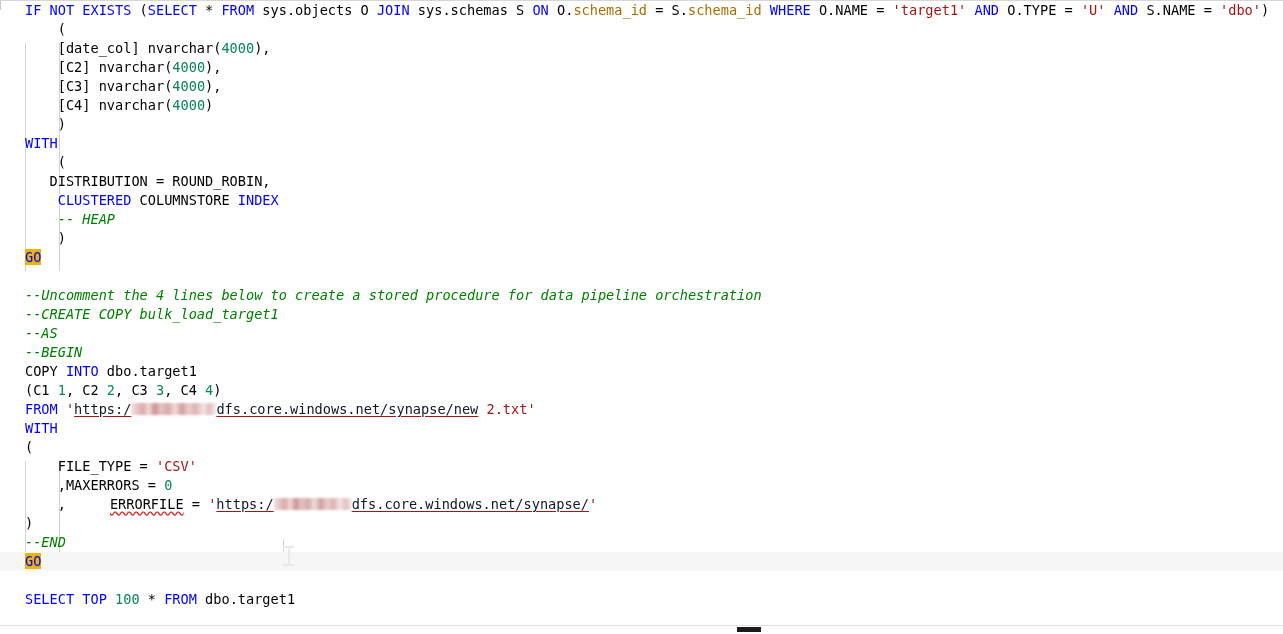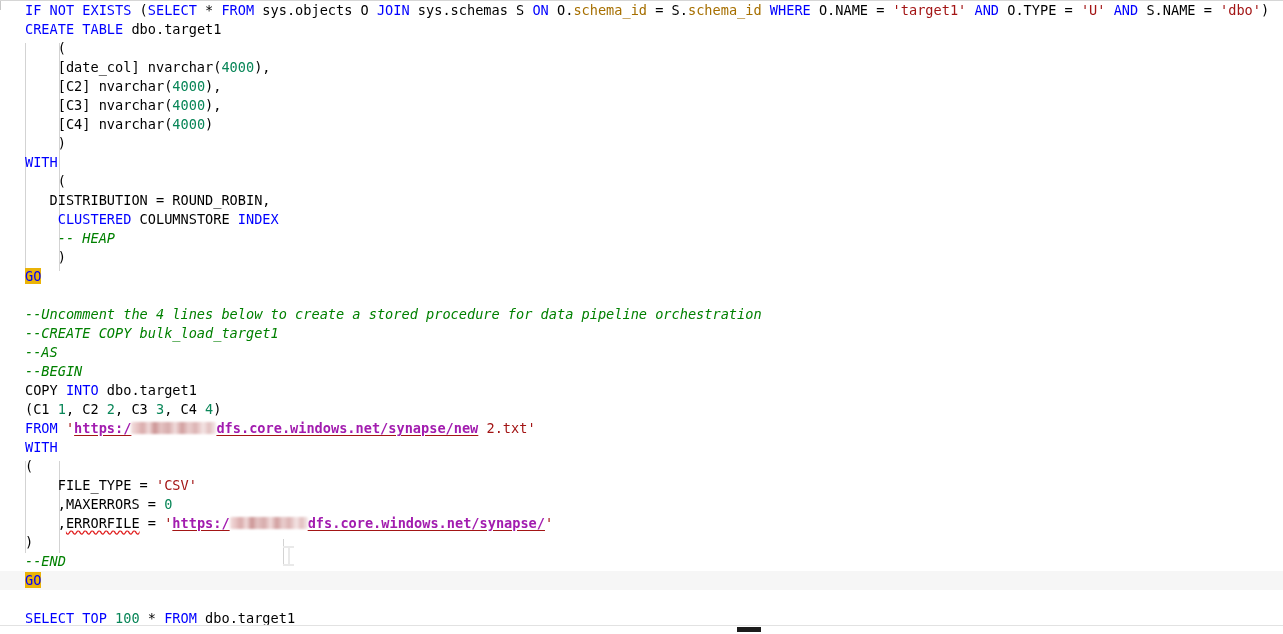--- a/index.html
+++ b/index.html
@@ -71,25 +71,24 @@
   .cmt     { color: #008000; font-style: italic; }
   .fnc     { color: #a66f00; }
   .plain   { color: #000000; }
 
   .hl-go {
     background: #eab308;
   }
 
   
   .urlink {
-    color: #a21caf;
+    color: #0f172a;
     text-decoration: underline;
     text-underline-offset: 2px;
     text-decoration-color: #a31515;
-    font-weight: bold;
   }
 
   
   .redact {
     display: inline-block;
     vertical-align: middle;
     position: relative;
     top: -1px;
     height: 12px;
     border-radius: 1px;
@@ -101,20 +100,21 @@
         #e0bdbd 92%, #f6ecec 100%);
     filter: blur(1.1px);
     opacity: .95;
   }
 
   .squiggle {
     
     text-decoration: underline wavy #e01b1b;
     text-decoration-skip-ink: none;
     text-underline-offset: 2px;
+    margin-left: 44px;
   }
 
   
   .mouse-ibeam {
     position: absolute;
     width: 11px;
     height: 20px;
     pointer-events: none;
   }
   .mouse-ibeam::before,
@@ -167,21 +167,20 @@
   <div id="guides">
       <div class="indent-guide" style="left: 59px; top: 42px; height: 228px;"></div>
       <div class="indent-guide" style="left: 25px; top: 42px; height: 228px;"></div>
       <div class="indent-guide" style="left: 25px; top: 460px; height: 92px;"></div>
       <div class="indent-guide" style="left: 59px; top: 460px; height: 92px;"></div>
       <div class="indent-guide" style="left: 283px; top: 538px; height: 26px;"></div>
     </div>
 
   <div class="code" id="code">
       <div class="line"><span class="kw">IF NOT EXISTS </span><span class="plain">(</span><span class="kw">SELECT </span><span class="plain">* </span><span class="kw">FROM </span><span class="plain">sys.objects O </span><span class="kw">JOIN </span><span class="plain">sys.schemas S </span><span class="kw">ON </span><span class="plain">O.</span><span class="fnc">schema_id</span><span class="plain"> = S.</span><span class="fnc">schema_id</span><span class="plain"> </span><span class="kw">WHERE </span><span class="plain">O.NAME = </span><span class="str">'target1'</span><span class="plain"> </span><span class="kw">AND </span><span class="plain">O.TYPE = </span><span class="str">'U'</span><span class="plain"> </span><span class="kw">AND </span><span class="plain">S.NAME = </span><span class="str">'dbo'</span><span class="plain">)</span></div>
-      <div class="line"><span class="kw">CREATE TABLE </span><span class="plain">dbo.target1</span></div>
       <div class="line"><span class="plain">    (</span></div>
       <div class="line"><span class="plain">    [date_col] nvarchar(</span><span class="num">4000</span><span class="plain">),</span></div>
       <div class="line"><span class="plain">    [C2] nvarchar(</span><span class="num">4000</span><span class="plain">),</span></div>
       <div class="line"><span class="plain">    [C3] nvarchar(</span><span class="num">4000</span><span class="plain">),</span></div>
       <div class="line"><span class="plain">    [C4] nvarchar(</span><span class="num">4000</span><span class="plain">)</span></div>
       <div class="line"><span class="plain">    )</span></div>
       <div class="line"><span class="kw">WITH</span></div>
       <div class="line"><span class="plain">    (</span></div>
       <div class="line"><span class="plain">   DISTRIBUTION = ROUND_ROBIN,</span></div>
       <div class="line"><span class="plain">    </span><span class="kw">CLUSTERED </span><span class="plain">COLUMNSTORE </span><span class="kw">INDEX</span></div>

